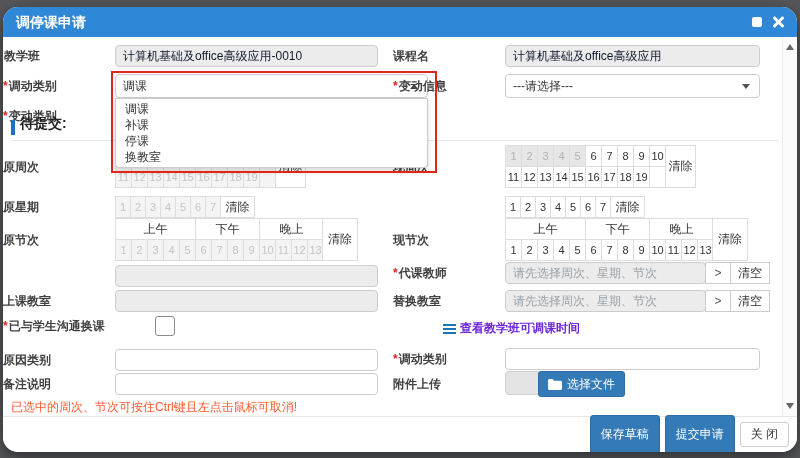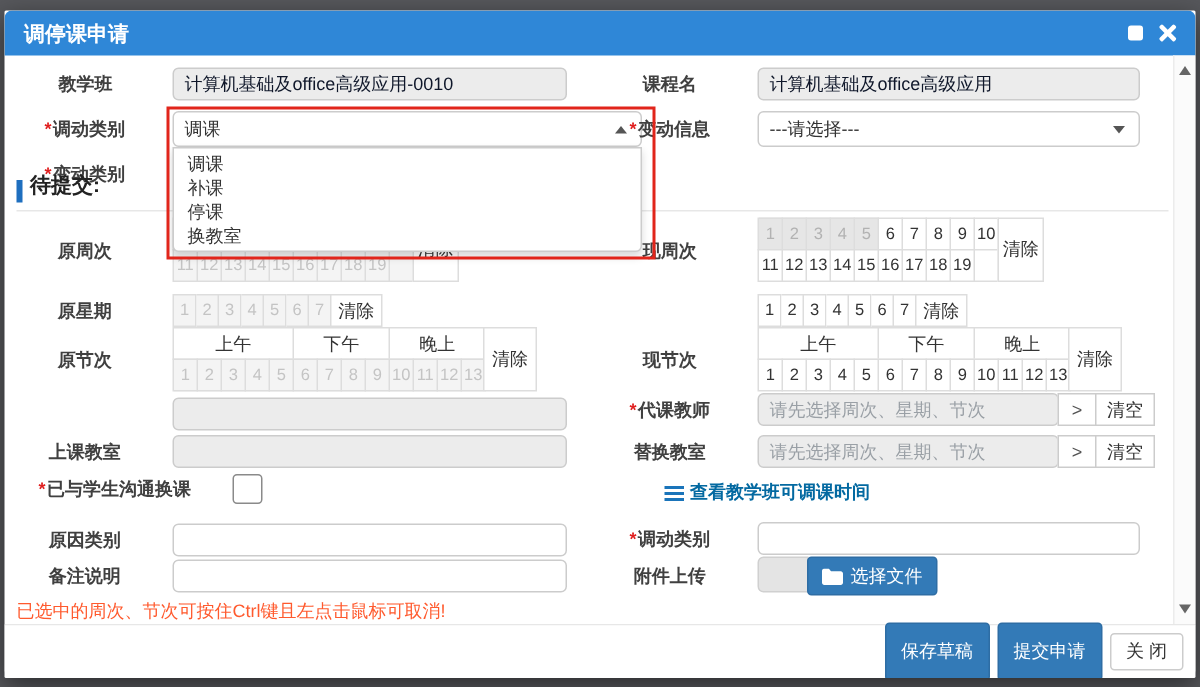--- a/index.html
+++ b/index.html
@@ -1,28 +1,28 @@
 <!DOCTYPE html>
 <html><head>
 <meta charset="utf-8">
 <style>
   html,body{margin:0;padding:0}
   body{width:800px;height:458px;background:#57585c;position:relative;overflow:hidden;
        font-family:"Liberation Sans","DejaVu Sans",sans-serif}
   .dlg{position:absolute;left:3px;top:7px;width:794px;height:445px;background:#fff;
-       border-radius:1px;box-shadow:0 5px 18px rgba(0,0,0,.5);overflow:hidden}
+       border-radius:15px;box-shadow:0 5px 18px rgba(0,0,0,.5);overflow:hidden}
   .hdr{position:absolute;left:0;top:0;width:794px;height:30px;background:#2f87d7;
        border-radius:5px 5px 0 0}
   .title{position:absolute;left:13px;top:0;line-height:30px;color:#fff;font-size:14px;font-weight:bold}
   .maxico{position:absolute;right:35px;top:10px;width:10px;height:10px;background:#fff;border-radius:2px;cursor:pointer}
   .clsico{position:absolute;right:13px;top:9px;width:12px;height:12px;cursor:pointer}
   .clsico i{position:absolute;left:5px;top:-1px;width:3px;height:14px;background:#fff;border-radius:1px;display:block}
   .clsico i:first-child{transform:rotate(45deg)}
   .clsico i:last-child{transform:rotate(-45deg)}
-  .lbl{position:absolute;left:0;width:107px;text-align:center;font-size:12px;font-weight:bold;
+  .lbl{position:absolute;left:0;width:107px;text-align:left;font-size:12px;font-weight:bold;
        color:#404040;line-height:22px;white-space:nowrap}
   .lbl .star{color:#e02020;margin-right:1px}
   .rlbl{left:390px}
   .ipt{position:absolute;box-sizing:border-box;height:22px;border:1px solid #ccc;border-radius:4px;
        font-size:12px;color:#444;padding:0 7px;font-family:inherit;outline:none;background:#fff}
   .ipt.gray{background:#ececec;color:#0f172a}
   .ipt::placeholder{color:#9aa0a6}
   .sel{position:absolute;box-sizing:border-box;height:24px;border:1px solid #ccc;border-radius:4px;
        background:#fff;font-size:12px;color:#333;line-height:22px;padding:0 7px;cursor:pointer}
   .tri-up,.tri-dn{position:absolute;right:9px;top:9px;width:0;height:0;
@@ -49,21 +49,21 @@
   .dis{background:#f4f4f4;color:#c4c4c4}
   .disbg{background:#e6e6e6;color:#b2b2b2}
   .clearbtn{position:absolute;box-sizing:border-box;border:1px solid #ddd;background:#fff;
        text-align:center;font-size:12px;color:#333;cursor:pointer;display:flex;
        align-items:center;justify-content:center;z-index:1}
   .chk{position:absolute;left:152px;top:309px;width:18px;height:18px;border:1px solid #8a8a8a;
        border-radius:3px;background:#fff;cursor:pointer}
   .minibtn{position:absolute;box-sizing:border-box;height:22px;border:1px solid #ccc;background:#fff;
        font-size:12px;color:#555;text-align:center;line-height:20px;cursor:pointer}
   .link{position:absolute;left:440px;top:313px;display:flex;align-items:center;gap:4px;cursor:pointer}
-  .linktxt{font-size:12px;font-weight:bold;color:#0369a1}
+  .linktxt{font-size:12px;font-weight:bold;color:#6d28d9}
   .listico{width:13px;height:2px;background:#1a74ba;box-shadow:0 4px 0 #1a74ba,0 8px 0 #1a74ba;
        margin-top:-8px}
   .upgray{position:absolute;left:502px;top:364px;width:34px;height:24px;background:#e4e4e4;
        border:1px solid #d0d0d0;border-radius:4px 0 0 4px;box-sizing:border-box}
   .upbtn{position:absolute;left:535px;top:364px;height:24px;background:#337ab7;border:1px solid #2e6da4;
        border-radius:3px;color:#fff;font-size:12px;display:flex;align-items:center;gap:5px;
        padding:0 9px;cursor:pointer}
   .warn{position:absolute;left:8px;top:392px;font-size:12px;color:#ff5a2e}
   .sbar{position:absolute;left:779px;top:30px;width:14px;height:379px;background:#fbfbfb;
        border-left:1px solid #ececec}

